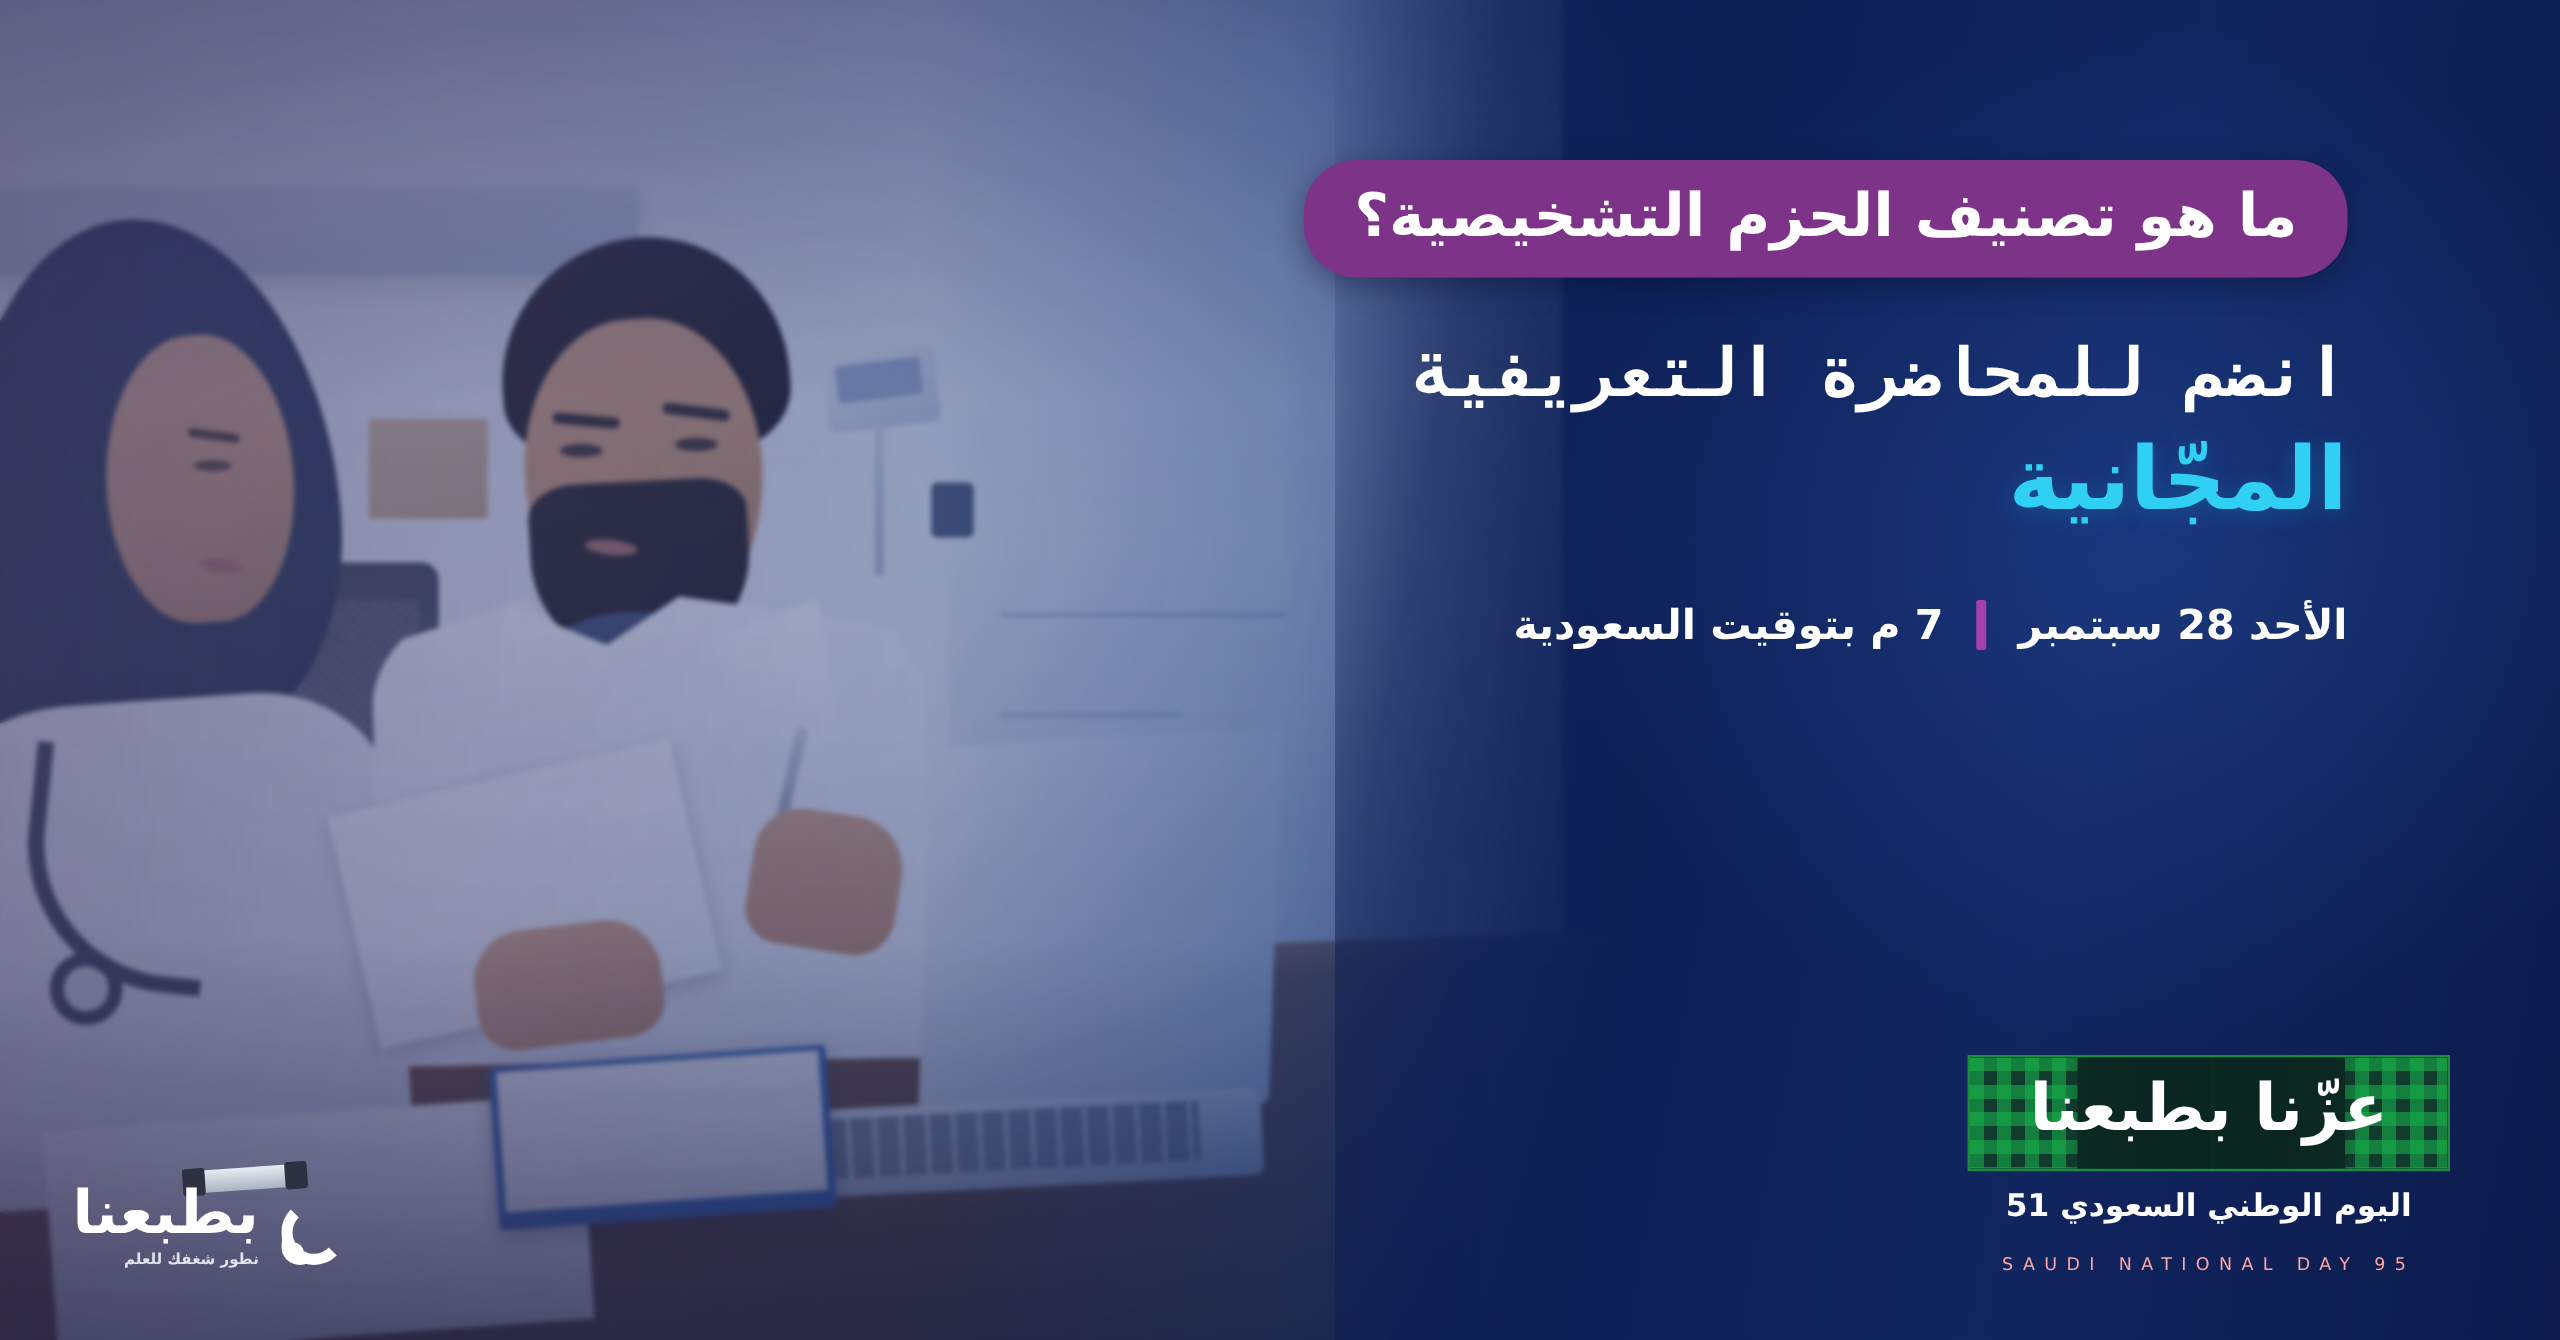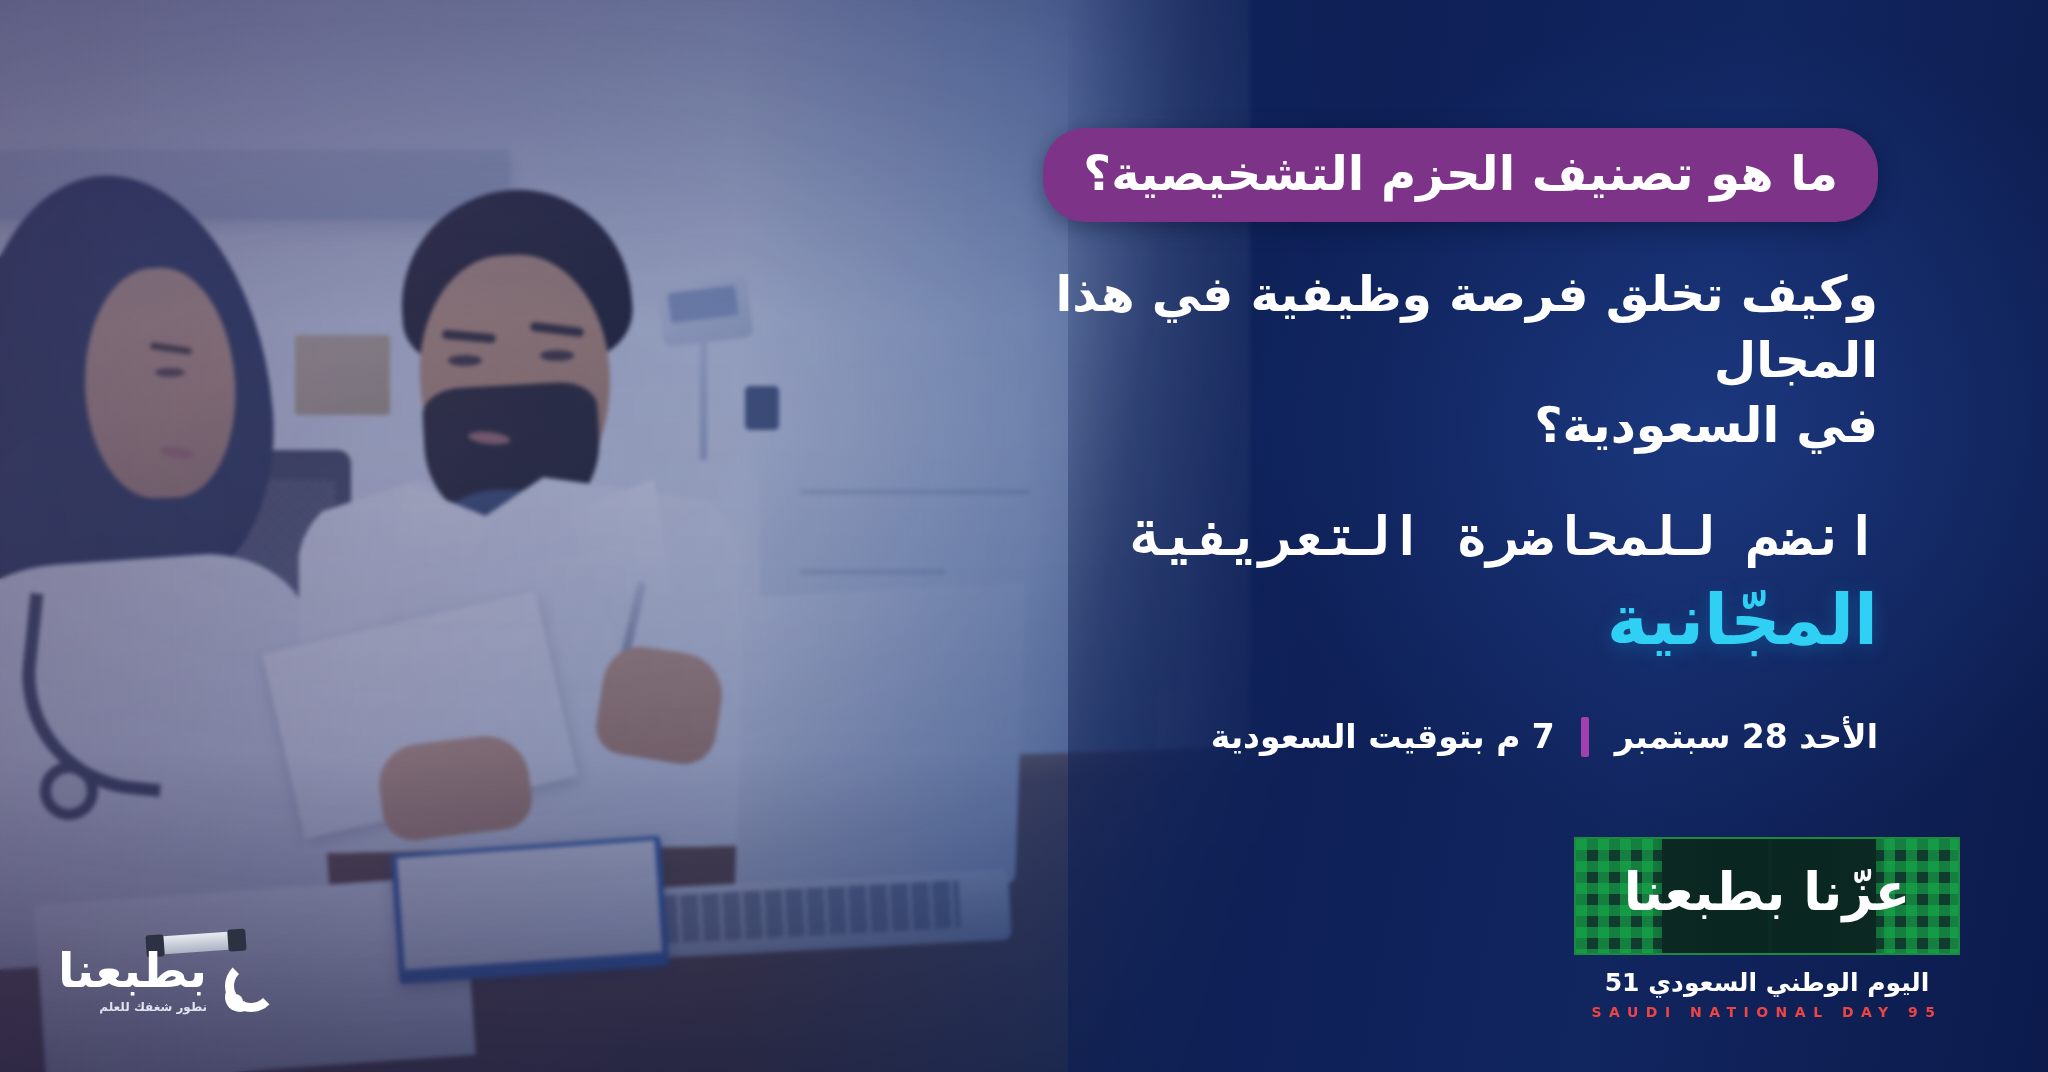--- a/index.html
+++ b/index.html
@@ -338,21 +338,21 @@
   }
   .date-sep { width:8px; height:40px; background:#a53fad; border-radius:2px; }
 
   
   .snd {
     position:absolute; right:88px; bottom:52px; z-index:12;
     width:386px;
     text-align:center; direction:rtl;
   }
   .snd-box {
-    position:relative; width:386px; height:118px;
+    position:relative; width:386px; height:93px;
     border:2px solid #1e8a41;
     background:#0c2a24;
     overflow:hidden;
   }
   .snd-checks {
     position:absolute; inset:0;
     background:
       repeating-conic-gradient(from 0deg at 50% 50%, #0f3a2c 0% 25%, #113b2e 0% 50%) 0 0/22px 22px,
       #0d2c23;
   }
@@ -385,22 +385,22 @@
     position:absolute; inset:0; z-index:3;
     display:flex; align-items:center; justify-content:center;
     color:#ffffff; font-size:52px; font-weight:bold; letter-spacing:1px;
     padding-bottom:8px;
   }
   .snd-ar {
     margin-top:13px; color:#ffffff;
     font-size:25px; font-weight:bold; letter-spacing:.5px;
   }
   .snd-en {
-    margin-top:7px; color:#ef4444;
-    font-size:14px; font-weight:700; letter-spacing:7.5px;
+    margin-top:25px; color:#fca5a5;
+    font-size:14px; font-weight:400; letter-spacing:7.5px;
     direction:ltr;
   }
 
   
   .nwak {
     position:absolute; left:58px; bottom:58px; z-index:12;
     display:flex; flex-direction:row-reverse; align-items:flex-end; gap:14px;
   }
   .nwak-icon { position:relative; width:62px; height:58px; }
   .nwak-icon .arc {
@@ -485,24 +485,20 @@
     <div class="photo-grade"></div>
     <div class="photo-vignette"></div>
     <div class="navy-panel"></div>
     <div class="navy-glow"></div>
   </div>
 
   <div class="content">
 
     <div class="badge">ما هو تصنيف الحزم التشخيصية؟</div>
 
-    <div class="subhead">
-      <div>وكيف تخلق فرصة وظيفية في هذا المجال</div>
-      <div>في السعودية؟</div>
-    </div>
 
     <div class="joinline">انضم للمحاضرة التعريفية</div>
 
     <div class="freeword">المجّانية</div>
 
     <div class="datewrap">
       <span>الأحد 28 سبتمبر</span>
       <span class="date-sep"></span>
       <span>7 م بتوقيت السعودية</span>
     </div>

